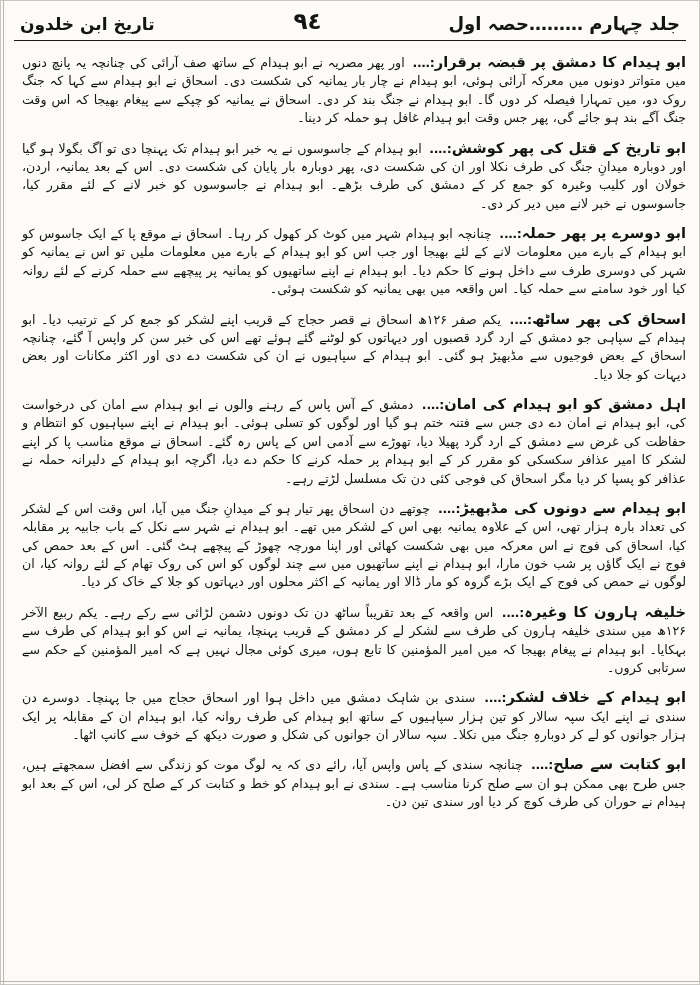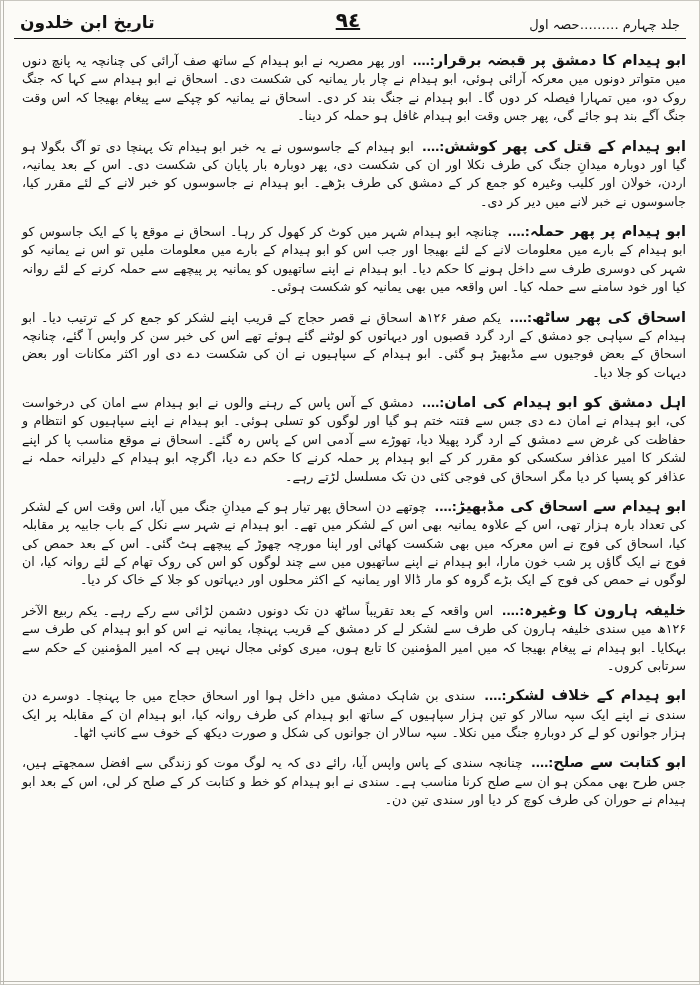--- a/index.html
+++ b/index.html
@@ -21,29 +21,28 @@
     overflow: hidden;
     box-shadow: inset 0 0 0 1px #c9c7c0;
   }
   .page-header {
     display: flex;
     align-items: flex-end;
     justify-content: space-between;
     padding: 2px 6px 3px 6px;
   }
   .volume-info {
-    font-size: 13px;
-    font-weight: normal;
+    font-size: 18px;
+    font-weight: bold;
     letter-spacing: 0.2px;
   }
   .page-number {
-    font-size: 20px;
+    font-size: 23px;
     font-weight: bold;
     transform: translateX(6px);
-    text-decoration: underline;
   }
   .book-title {
     font-size: 17px;
     font-weight: bold;
   }
   .header-rule {
     border: 0;
     border-top: 1.6px solid #1a1a1a;
     margin: 3px 0 10px 0;
   }
@@ -94,41 +93,41 @@
     <span class="book-title">تاریخ ابن خلدون</span>
   </div>
   <hr class="header-rule">
 
   <p class="para">
     <span class="para-heading">ابو ہیدام کا دمشق پر قبضہ برقرار</span><span class="para-sep">:….</span>
     <span class="para-body">اور پھر مصریہ نے ابو ہیدام کے ساتھ صف آرائی کی چنانچہ یہ پانچ دنوں میں متواتر دونوں میں معرکہ آرائی ہوئی، ابو ہیدام نے چار بار یمانیہ کی شکست دی۔ اسحاق نے ابو ہیدام سے کہا کہ جنگ روک دو، میں تمہارا فیصلہ کر دوں گا۔ ابو ہیدام نے جنگ بند کر دی۔ اسحاق نے یمانیہ کو چپکے سے پیغام بھیجا کہ اس وقت جنگ آگے بند ہو جائے گی، پھر جس وقت ابو ہیدام غافل ہو حملہ کر دینا۔</span>
   </p>
 
   <p class="para">
-    <span class="para-heading">ابو ہیدام کے قتل کی پھر کوشش</span><span class="para-sep">:….</span>
+    <span class="para-heading">ابو تاریخ کے قتل کی پھر کوشش</span><span class="para-sep">:….</span>
     <span class="para-body">ابو ہیدام کے جاسوسوں نے یہ خبر ابو ہیدام تک پہنچا دی تو آگ بگولا ہو گیا اور دوبارہ میدانِ جنگ کی طرف نکلا اور ان کی شکست دی، پھر دوبارہ بار پایان کی شکست دی۔ اس کے بعد یمانیہ، اردن، خولان اور کلیب وغیرہ کو جمع کر کے دمشق کی طرف بڑھے۔ ابو ہیدام نے جاسوسوں کو خبر لانے کے لئے مقرر کیا، جاسوسوں نے خبر لانے میں دیر کر دی۔</span>
   </p>
 
   <p class="para">
-    <span class="para-heading">ابو ہیدام پر پھر حملہ</span><span class="para-sep">:….</span>
+    <span class="para-heading">ابو دوسرے پر پھر حملہ</span><span class="para-sep">:….</span>
     <span class="para-body">چنانچہ ابو ہیدام شہر میں کوٹ کر کھول کر رہا۔ اسحاق نے موقع پا کے ایک جاسوس کو ابو ہیدام کے بارے میں معلومات لانے کے لئے بھیجا اور جب اس کو ابو ہیدام کے بارے میں معلومات ملیں تو اس نے یمانیہ کو شہر کی دوسری طرف سے داخل ہونے کا حکم دیا۔ ابو ہیدام نے اپنے ساتھیوں کو یمانیہ پر پیچھے سے حملہ کرنے کے لئے روانہ کیا اور خود سامنے سے حملہ کیا۔ اس واقعہ میں بھی یمانیہ کو شکست ہوئی۔</span>
   </p>
 
   <p class="para">
     <span class="para-heading">اسحاق کی پھر ساٹھ</span><span class="para-sep">:….</span>
     <span class="para-body">یکم صفر ۱۲۶ھ اسحاق نے قصر حجاج کے قریب اپنے لشکر کو جمع کر کے ترتیب دیا۔ ابو ہیدام کے سپاہی جو دمشق کے ارد گرد قصبوں اور دیہاتوں کو لوٹنے گئے ہوئے تھے اس کی خبر سن کر واپس آ گئے، چنانچہ اسحاق کے بعض فوجیوں سے مڈبھیڑ ہو گئی۔ ابو ہیدام کے سپاہیوں نے ان کی شکست دے دی اور اکثر مکانات اور بعض دیہات کو جلا دیا۔</span>
   </p>
 
   <p class="para">
     <span class="para-heading">اہل دمشق کو ابو ہیدام کی امان</span><span class="para-sep">:….</span>
     <span class="para-body">دمشق کے آس پاس کے رہنے والوں نے ابو ہیدام سے امان کی درخواست کی، ابو ہیدام نے امان دے دی جس سے فتنہ ختم ہو گیا اور لوگوں کو تسلی ہوئی۔ ابو ہیدام نے اپنے سپاہیوں کو انتظام و حفاظت کی غرض سے دمشق کے ارد گرد پھیلا دیا، تھوڑے سے آدمی اس کے پاس رہ گئے۔ اسحاق نے موقع مناسب پا کر اپنے لشکر کا امیر عذافر سکسکی کو مقرر کر کے ابو ہیدام پر حملہ کرنے کا حکم دے دیا، اگرچہ ابو ہیدام کے دلیرانہ حملہ نے عذافر کو پسپا کر دیا مگر اسحاق کی فوجی کئی دن تک مسلسل لڑتے رہے۔</span>
   </p>
 
   <p class="para">
-    <span class="para-heading">ابو ہیدام سے اسحاق کی مڈبھیڑ</span><span class="para-sep">:….</span>
+    <span class="para-heading">ابو ہیدام سے دونوں کی مڈبھیڑ</span><span class="para-sep">:….</span>
     <span class="para-body">چوتھے دن اسحاق پھر تیار ہو کے میدانِ جنگ میں آیا، اس وقت اس کے لشکر کی تعداد بارہ ہزار تھی، اس کے علاوہ یمانیہ بھی اس کے لشکر میں تھے۔ ابو ہیدام نے شہر سے نکل کے باب جابیہ پر مقابلہ کیا، اسحاق کی فوج نے اس معرکہ میں بھی شکست کھائی اور اپنا مورچہ چھوڑ کے پیچھے ہٹ گئی۔ اس کے بعد حمص کی فوج نے ایک گاؤں پر شب خون مارا، ابو ہیدام نے اپنے ساتھیوں میں سے چند لوگوں کو اس کی روک تھام کے لئے روانہ کیا، ان لوگوں نے حمص کی فوج کے ایک بڑے گروہ کو مار ڈالا اور یمانیہ کے اکثر محلوں اور دیہاتوں کو جلا کے خاک کر دیا۔</span>
   </p>
 
   <p class="para">
     <span class="para-heading">خلیفہ ہارون کا وغیرہ</span><span class="para-sep">:….</span>
     <span class="para-body">اس واقعہ کے بعد تقریباً ساٹھ دن تک دونوں دشمن لڑائی سے رکے رہے۔ یکم ربیع الآخر ۱۲۶ھ میں سندی خلیفہ ہارون کی طرف سے لشکر لے کر دمشق کے قریب پہنچا، یمانیہ نے اس کو ابو ہیدام کی طرف سے بہکایا۔ ابو ہیدام نے پیغام بھیجا کہ میں امیر المؤمنین کا تابع ہوں، میری کوئی مجال نہیں ہے کہ امیر المؤمنین کے حکم سے سرتابی کروں۔</span>
   </p>
 
   <p class="para">
     <span class="para-heading">ابو ہیدام کے خلاف لشکر</span><span class="para-sep">:….</span>

